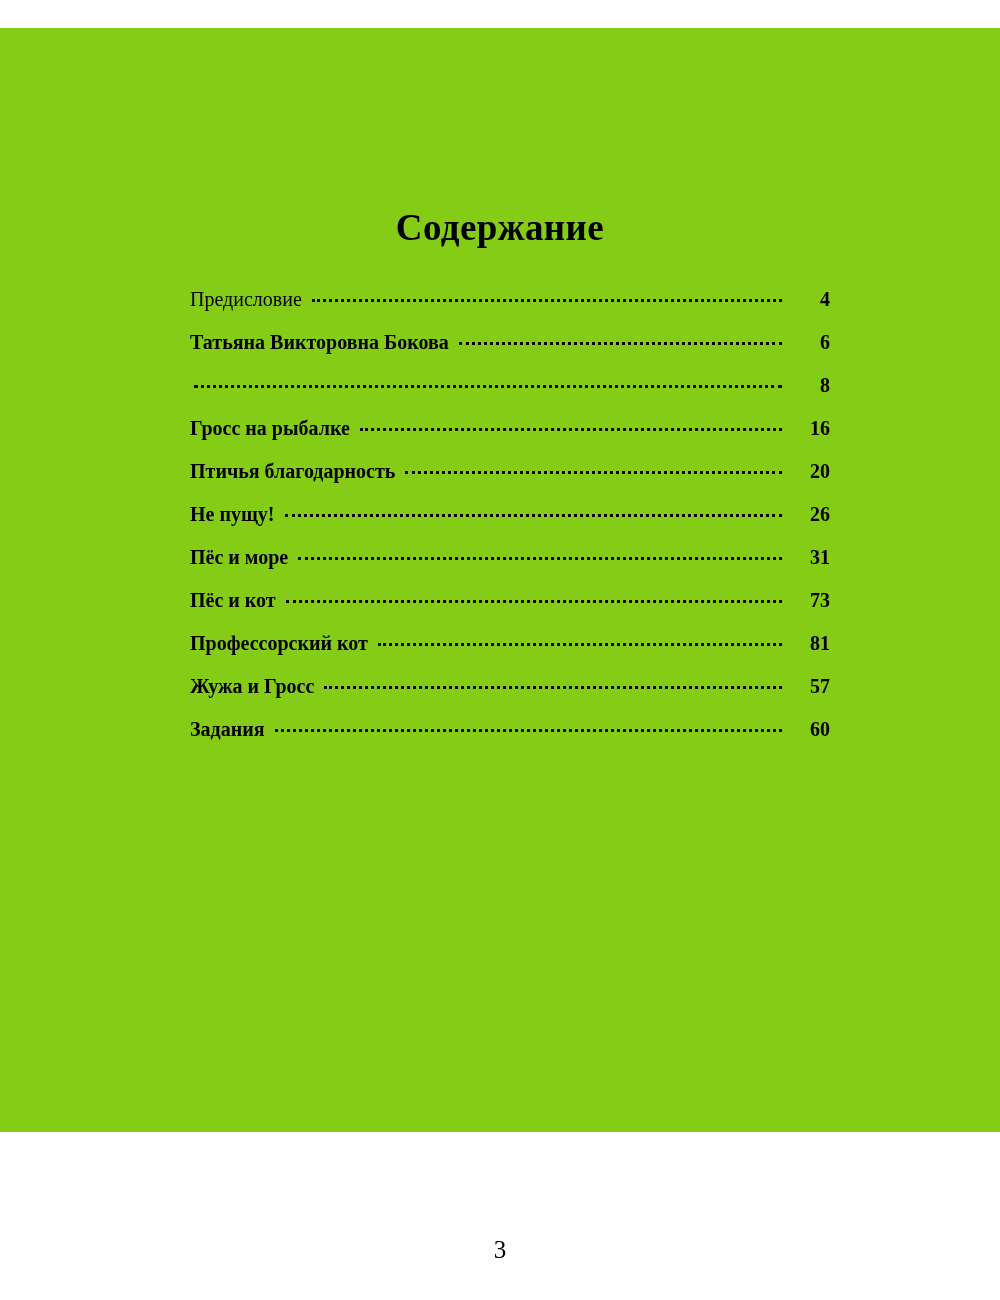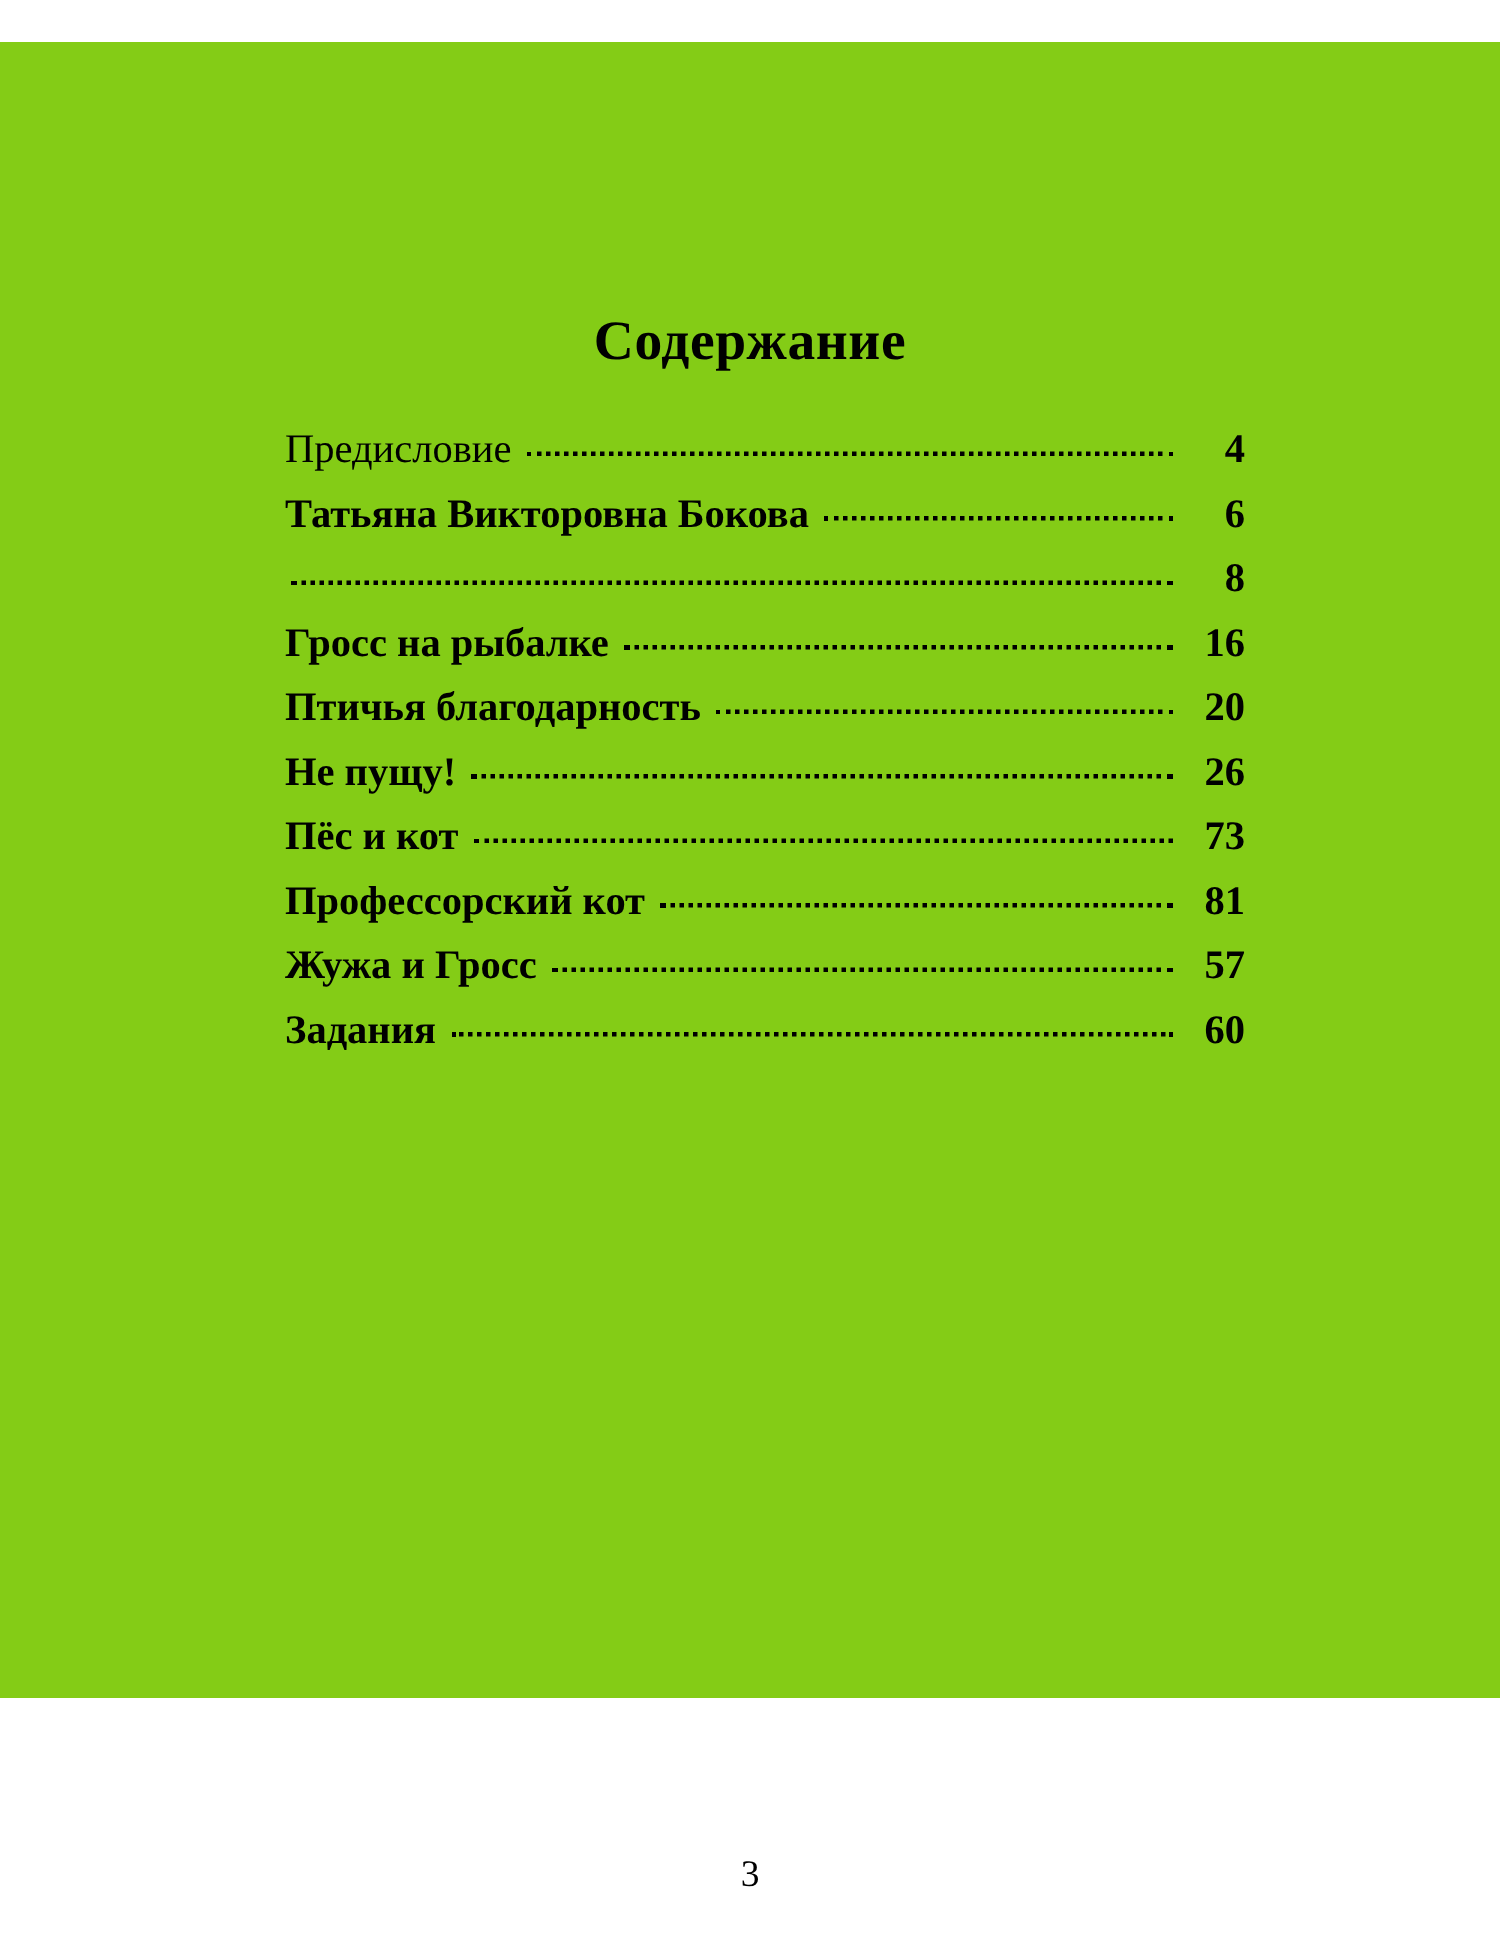--- a/index.html
+++ b/index.html
@@ -42,21 +42,21 @@
     top: 250px;
     left: 190px;
     width: 640px;
   }
 
   .toc-entry {
     display: flex;
     align-items: baseline;
     width: 100%;
     height: 43px;
-    font-size: 27px;
+    font-size: 20px;
     line-height: 43px;
     font-weight: 700;
     white-space: nowrap;
   }
 
   .toc-entry.plain {
     font-weight: 400;
   }
 
   .toc-label {
@@ -134,20 +134,25 @@
       <span class="toc-dots"></span>
       <span class="toc-page">20</span>
     </div>
 
     <div class="toc-entry">
       <span class="toc-label">Не пущу!</span>
       <span class="toc-dots"></span>
       <span class="toc-page">26</span>
     </div>
 
+    <div class="toc-entry">
+      <span class="toc-label">Пёс и море</span>
+      <span class="toc-dots"></span>
+      <span class="toc-page">31</span>
+    </div>
 
 
     <div class="toc-entry">
       <span class="toc-label">Пёс и кот</span>
       <span class="toc-dots"></span>
       <span class="toc-page">73</span>
     </div>
 
     <div class="toc-entry">
       <span class="toc-label">Профессорский кот</span>

